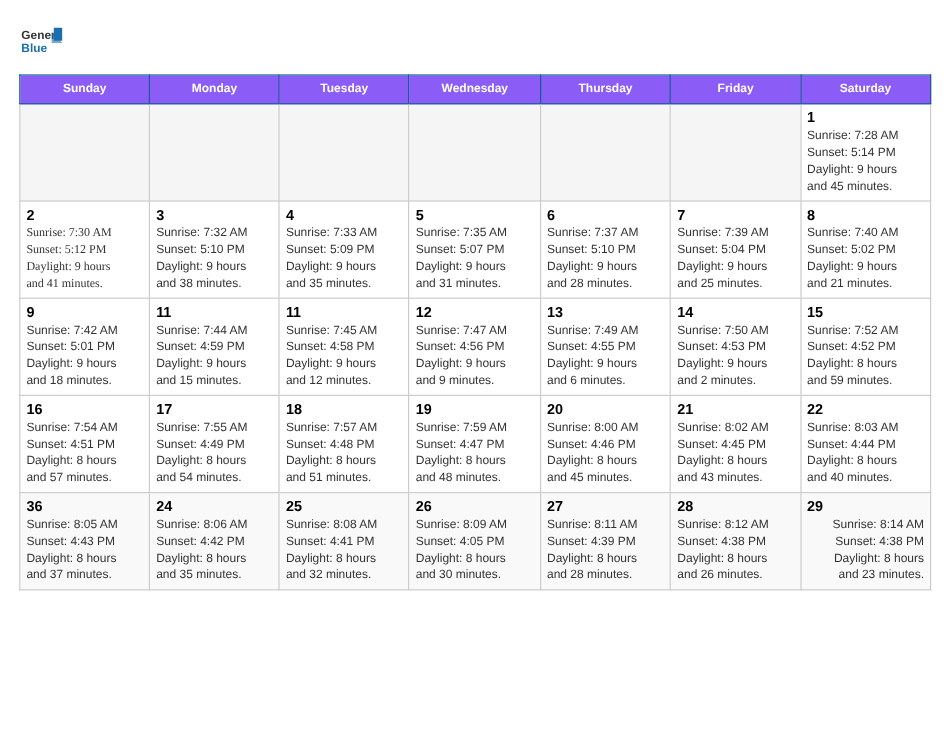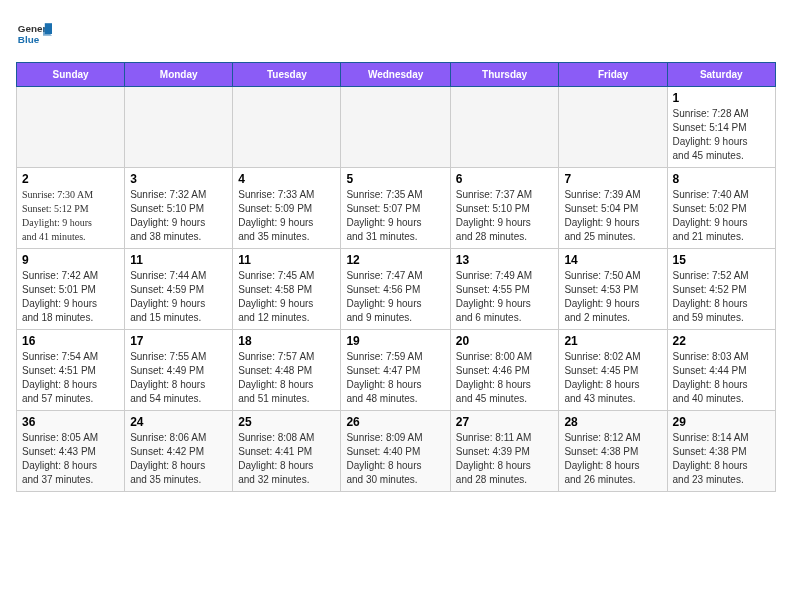--- a/index.html
+++ b/index.html
@@ -293,40 +293,40 @@
         <td>
           <div class="day-number">25</div>
           <div class="day-info" style="white-space: pre-line;">Sunrise: 8:08 AM
 Sunset: 4:41 PM
 Daylight: 8 hours
 and 32 minutes.</div>
         </td>
         <td>
           <div class="day-number">26</div>
           <div class="day-info" style="white-space: pre-line;">Sunrise: 8:09 AM
-Sunset: 4:40 PM
+Sunset: 4:05 PM
 Daylight: 8 hours
 and 30 minutes.</div>
         </td>
         <td>
           <div class="day-number">27</div>
           <div class="day-info" style="white-space: pre-line;">Sunrise: 8:11 AM
 Sunset: 4:39 PM
 Daylight: 8 hours
 and 28 minutes.</div>
         </td>
         <td>
           <div class="day-number">28</div>
           <div class="day-info" style="white-space: pre-line;">Sunrise: 8:12 AM
 Sunset: 4:38 PM
 Daylight: 8 hours
 and 26 minutes.</div>
         </td>
         <td>
           <div class="day-number">29</div>
-          <div class="day-info" style="white-space: pre-line;">Sunrise: 8:14 AM
+          <div class="day-info" style="white-space: pre-line; text-align: right;">Sunrise: 8:14 AM
 Sunset: 4:38 PM
 Daylight: 8 hours
 and 23 minutes.</div>
         </td>
       </tr>
     </tbody>
 </table>
 
 </body></html>

